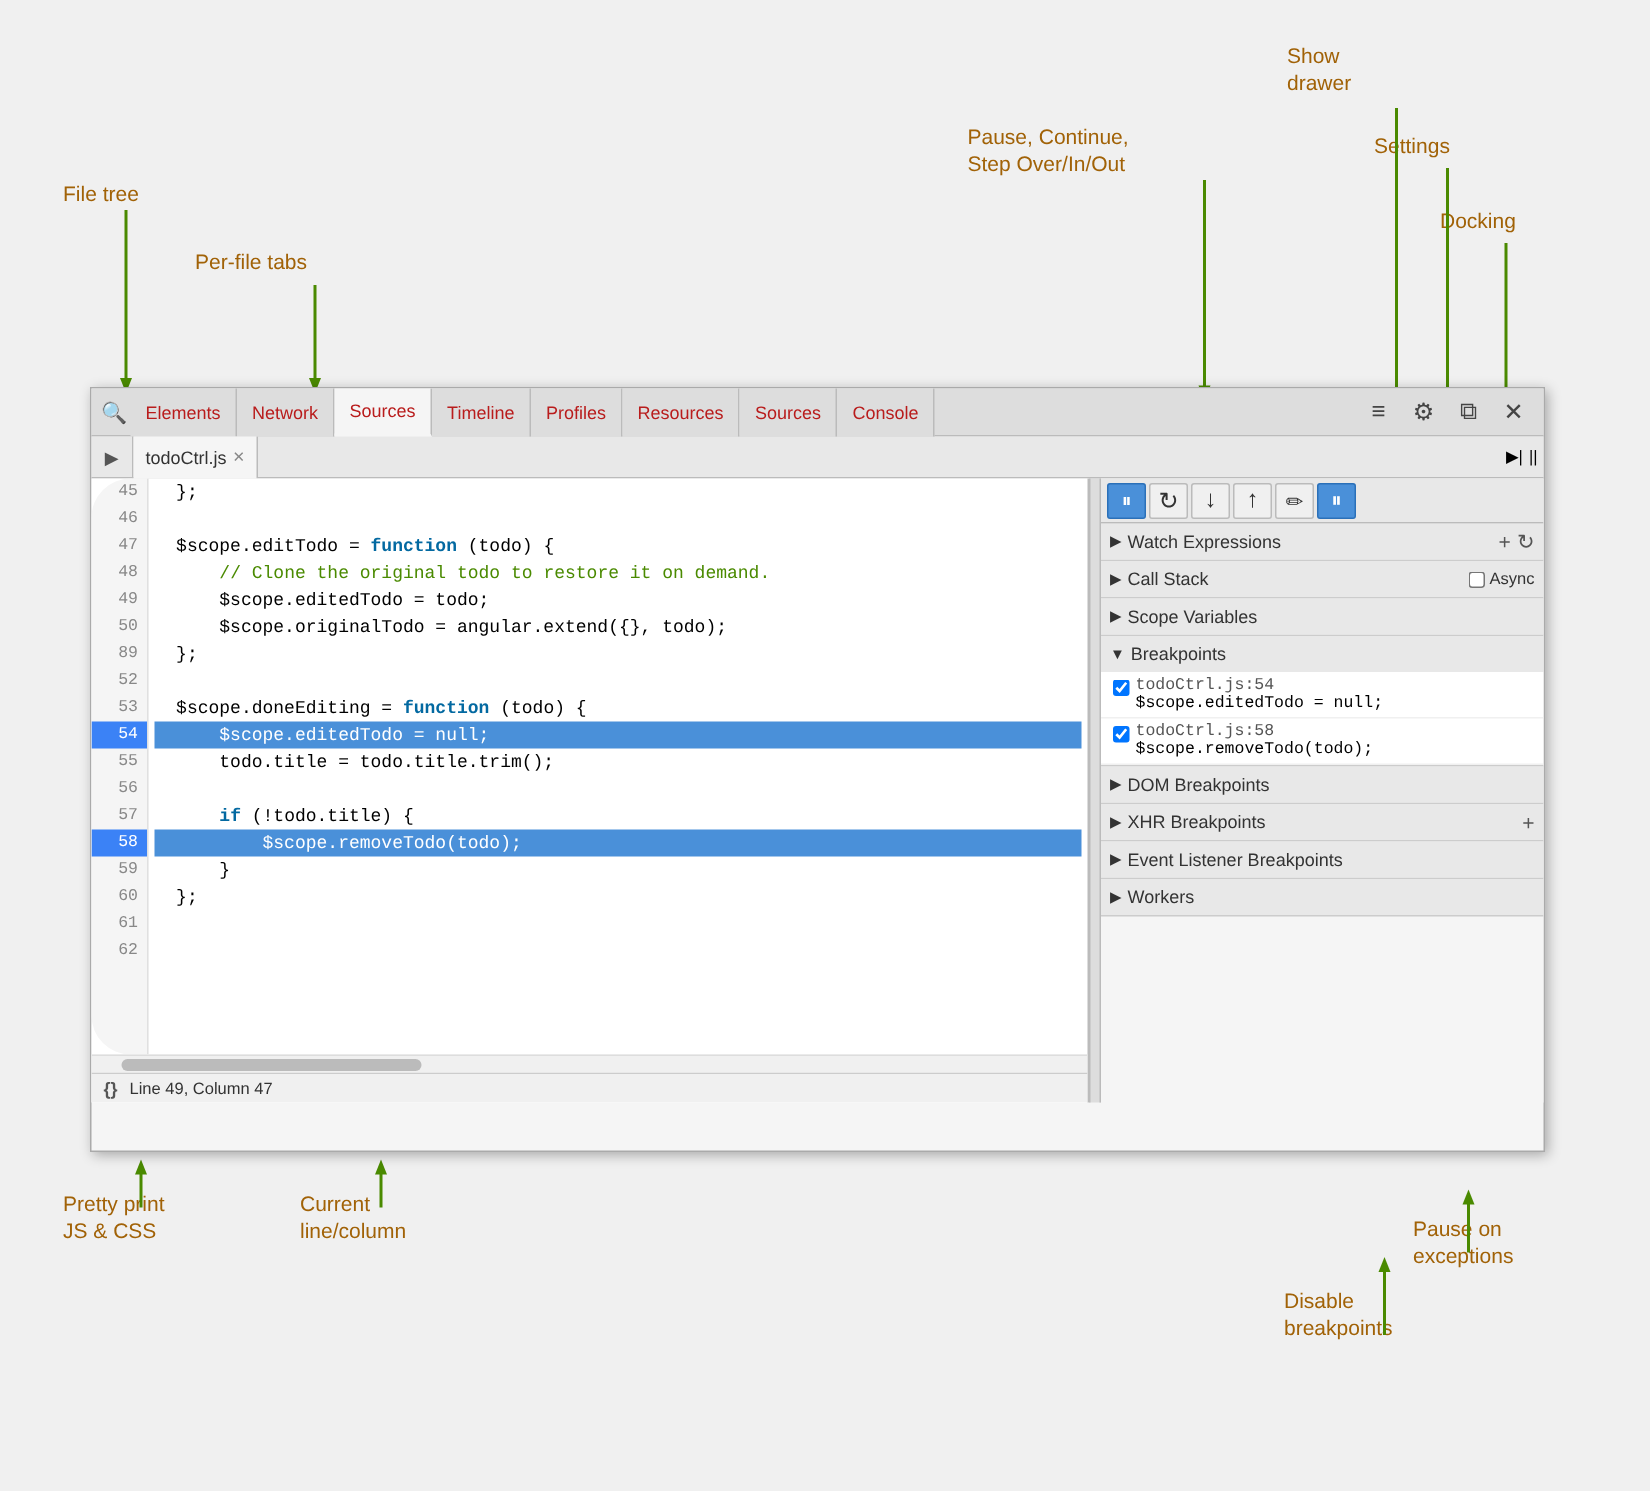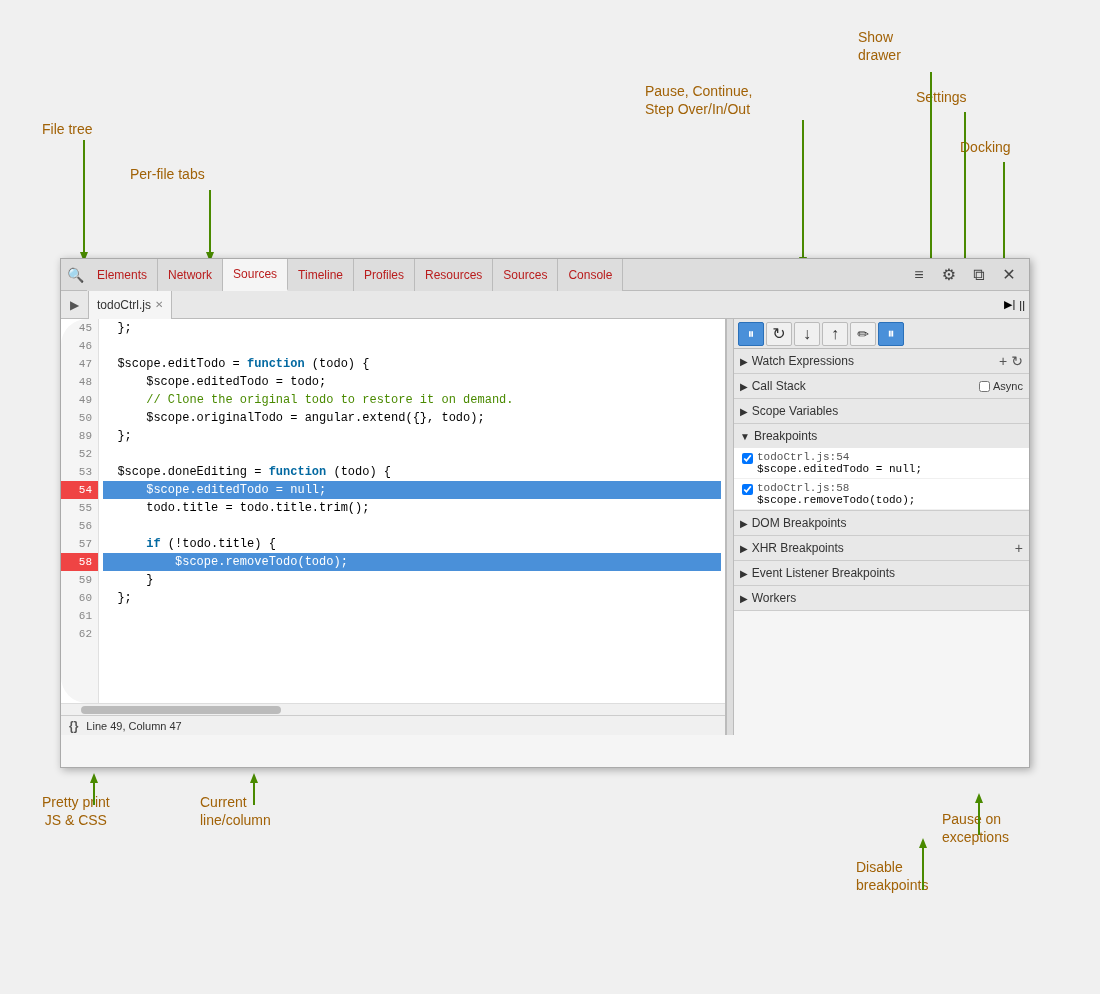--- a/index.html
+++ b/index.html
@@ -181,21 +181,21 @@
     }
 
     .line-number {
       padding: 0 6px 0 4px;
       height: 18px;
       line-height: 18px;
       font-size: 11px;
     }
 
     .line-number.active-line {
-      background: #ef4444;
+      background: #3b82f6;
       color: #fff;
     }
 
     .code-content {
       flex: 1;
       padding: 0 4px;
       overflow-x: auto;
     }
 
     .code-line {
@@ -435,21 +435,21 @@
 <svg style="position:absolute;top:112px;left:955px;pointer-events:none;" width="20" height="170" overflow="visible">
   <line x1="10" y1="0" x2="10" y2="155" stroke="#4a8a00" stroke-width="2"></line>
   <polygon points="6,152 10,162 14,152" fill="#4a8a00"></polygon>
 </svg>
 
 <svg style="position:absolute;top:162px;left:994px;pointer-events:none;" width="20" height="115" overflow="visible">
   <line x1="10" y1="0" x2="10" y2="100" stroke="#4a8a00" stroke-width="2"></line>
   <polygon points="6,97 10,107 14,97" fill="#4a8a00"></polygon>
 </svg>
 
-<div class="annotation-label" style="top:793px; left:42px;text-align:center;">Pretty print<br>JS &amp; CSS</div>
+<div class="annotation-label" style="top:793px; left:42px;">Pretty print<br>JS &amp; CSS</div>
 <div class="annotation-label" style="top:793px; left:200px;">Current<br>line/column</div>
 <div class="annotation-label" style="top:810px; left:942px;">Pause on<br>exceptions</div>
 <div class="annotation-label" style="top:858px; left:856px;">Disable<br>breakpoints</div>
 
 <svg style="position:absolute;top:775px;left:84px;pointer-events:none;" width="20" height="30" overflow="visible">
   <line x1="10" y1="30" x2="10" y2="5" stroke="#4a8a00" stroke-width="2"></line>
   <polygon points="6,8 10,-2 14,8" fill="#4a8a00"></polygon>
 </svg>
 
 <svg style="position:absolute;top:775px;left:244px;pointer-events:none;" width="20" height="30" overflow="visible">
@@ -522,22 +522,22 @@
           <div class="line-number active-line">58</div>
           <div class="line-number">59</div>
           <div class="line-number">60</div>
           <div class="line-number">61</div>
           <div class="line-number">62</div>
         </div>
         <div class="code-content">
           <div class="code-line">  };</div>
           <div class="code-line">&nbsp;</div>
           <div class="code-line">  $scope.editTodo = <span class="kw">function</span> (todo) {</div>
+          <div class="code-line">      <span class="comment">// Clone the original todo to restore it on demand.</span></div>
           <div class="code-line">      $scope.editedTodo = todo;</div>
-          <div class="code-line">      <span class="comment">// Clone the original todo to restore it on demand.</span></div>
           <div class="code-line">      $scope.originalTodo = angular.extend({}, todo);</div>
           <div class="code-line">  };</div>
           <div class="code-line">&nbsp;</div>
           <div class="code-line">  $scope.doneEditing = <span class="kw">function</span> (todo) {</div>
           <div class="code-line active-line">      $scope.editedTodo = null;</div>
           <div class="code-line">      todo.title = todo.title.trim();</div>
           <div class="code-line">&nbsp;</div>
           <div class="code-line">      <span class="kw">if</span> (!todo.title) {</div>
           <div class="code-line active-line">          $scope.removeTodo(todo);</div>
           <div class="code-line">      }</div>

